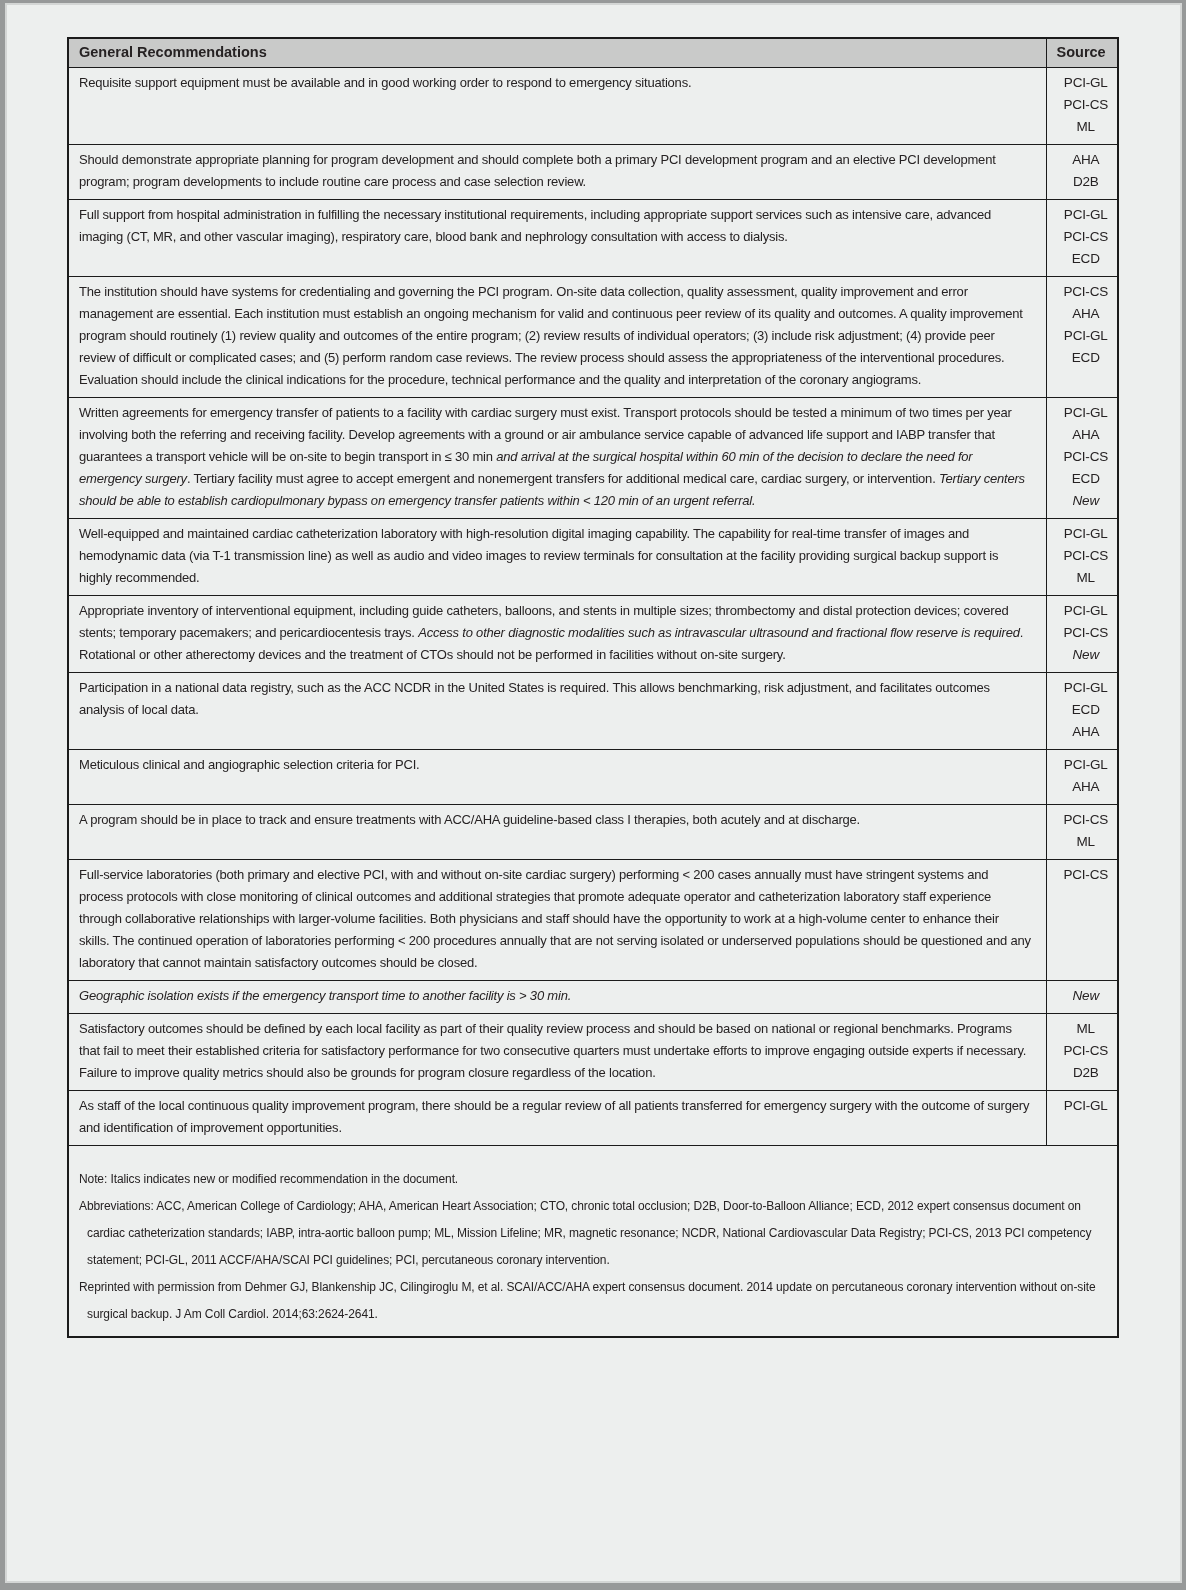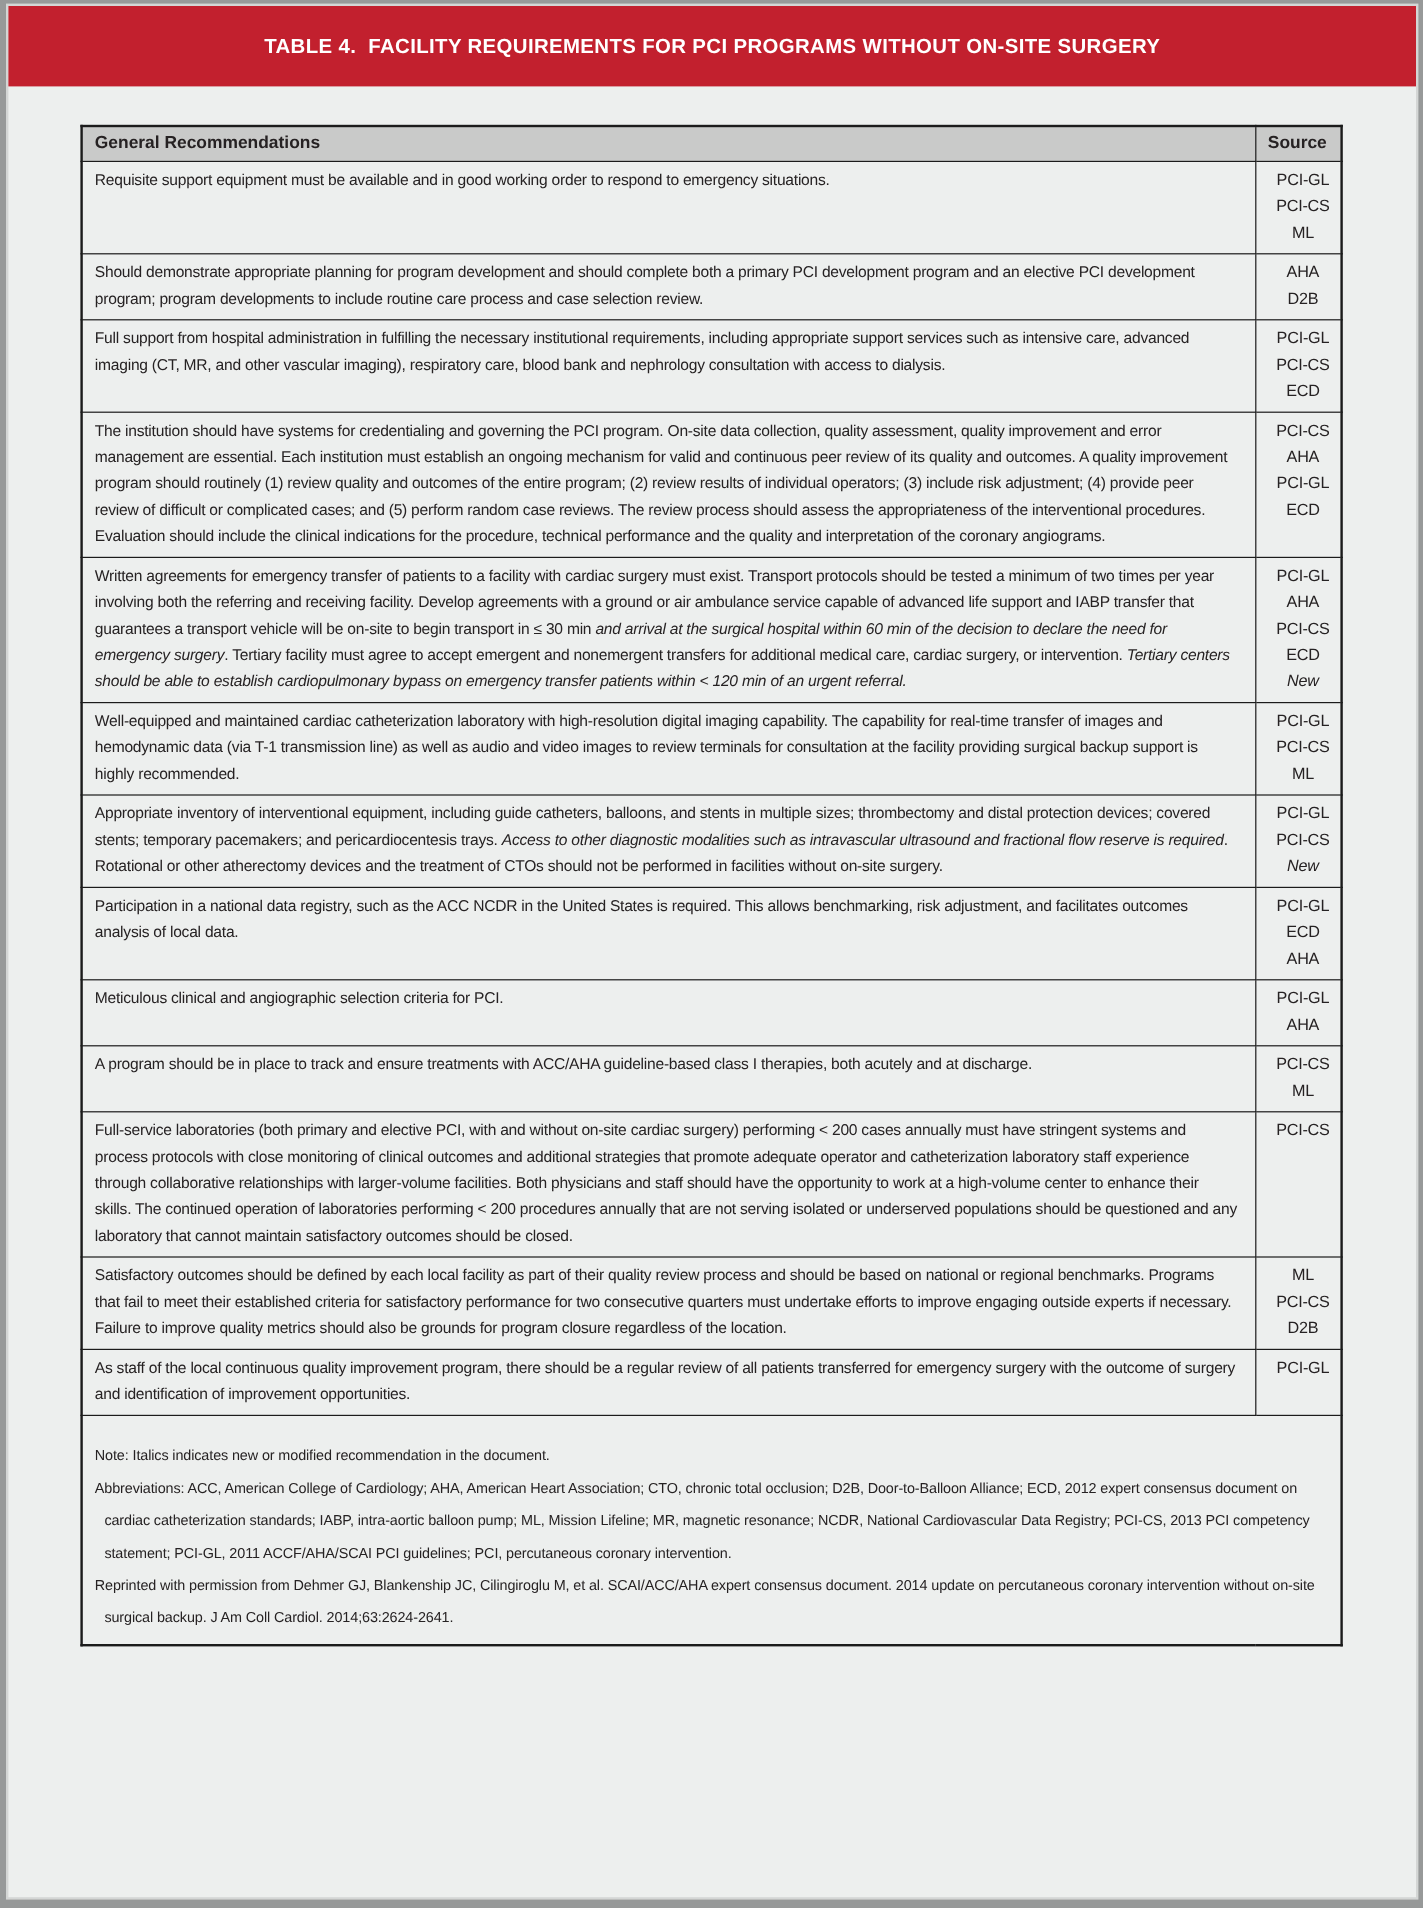--- a/index.html
+++ b/index.html
@@ -71,23 +71,20 @@
     height: 178px;
   }
   .note-line { padding-left: 8px; text-indent: -8px; }
 </style>
 </head>
 <body>
 
 <div class="frame">
   <div class="page">
 
-    <div class="title-bar">
-      <div class="title">TABLE 4.  FACILITY REQUIREMENTS FOR PCI PROGRAMS WITHOUT ON-SITE SURGERY</div>
-    </div>
 
     <table class="reqs">
       <colgroup>
         <col class="c-rec">
         <col class="c-src">
       </colgroup>
       <thead>
         <tr>
           <th>General Recommendations</th>
           <th>Source</th>
@@ -174,20 +171,26 @@
               <div>ML</div>
             </td>
           </tr>
           <tr>
             <td class="rec"><span>Full-service laboratories (both primary and elective PCI, with and without on-site cardiac surgery) performing &lt; 200 cases annually must have stringent systems and process protocols with close monitoring of clinical outcomes and additional strategies that promote adequate operator and catheterization laboratory staff experience through collaborative relationships with larger-volume facilities. Both physicians and staff should have the opportunity to work at a high-volume center to enhance their skills. The continued operation of laboratories performing &lt; 200 procedures annually that are not serving isolated or underserved populations should be questioned and any laboratory that cannot maintain satisfactory outcomes should be closed.</span></td>
             <td class="src">
               <div>PCI-CS</div>
             </td>
           </tr>
           <tr>
+            <td class="rec"><span class="it">Geographic isolation exists if the emergency transport time to another facility is &gt; 30 min.</span></td>
+            <td class="src">
+              <div class="it">New</div>
+            </td>
+          </tr>
+          <tr>
             <td class="rec"><span>Satisfactory outcomes should be defined by each local facility as part of their quality review process and should be based on national or regional benchmarks. Programs that fail to meet their established criteria for satisfactory performance for two consecutive quarters must undertake efforts to improve engaging outside experts if necessary. Failure to improve quality metrics should also be grounds for program closure regardless of the location.</span></td>
             <td class="src">
               <div>ML</div>
               <div>PCI-CS</div>
               <div>D2B</div>
             </td>
           </tr>
           <tr>
             <td class="rec"><span>As staff of the local continuous quality improvement program, there should be a regular review of all patients transferred for emergency surgery with the outcome of surgery and identification of improvement opportunities.</span></td>
             <td class="src">

